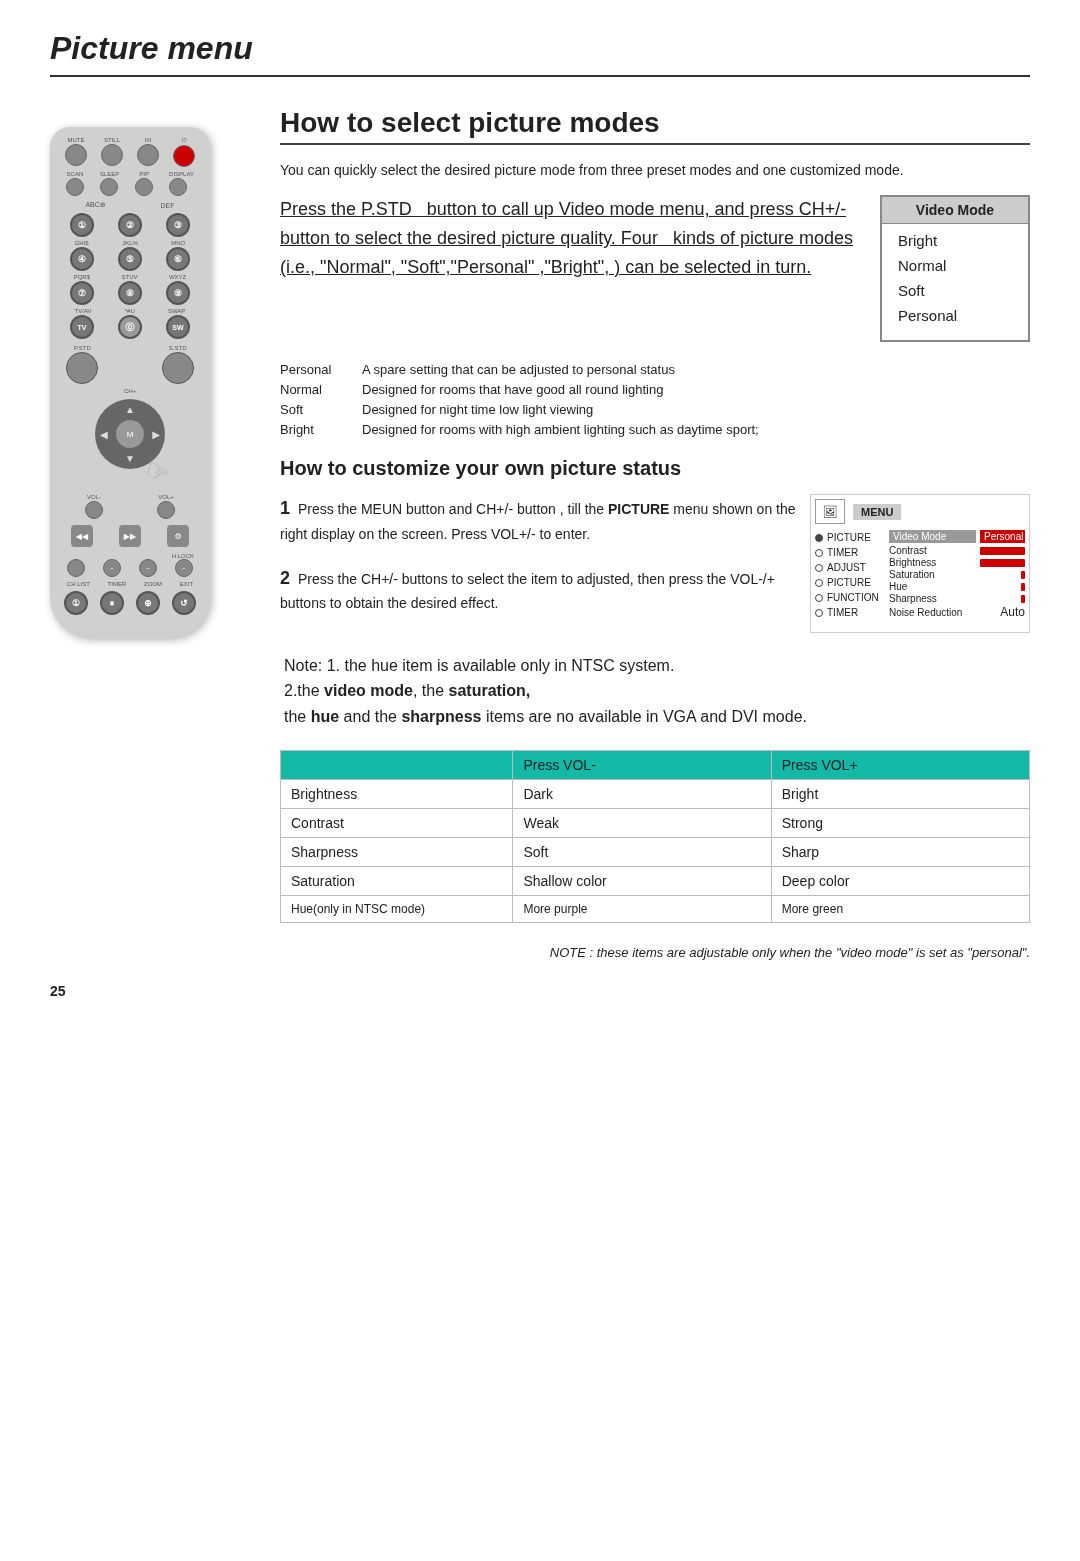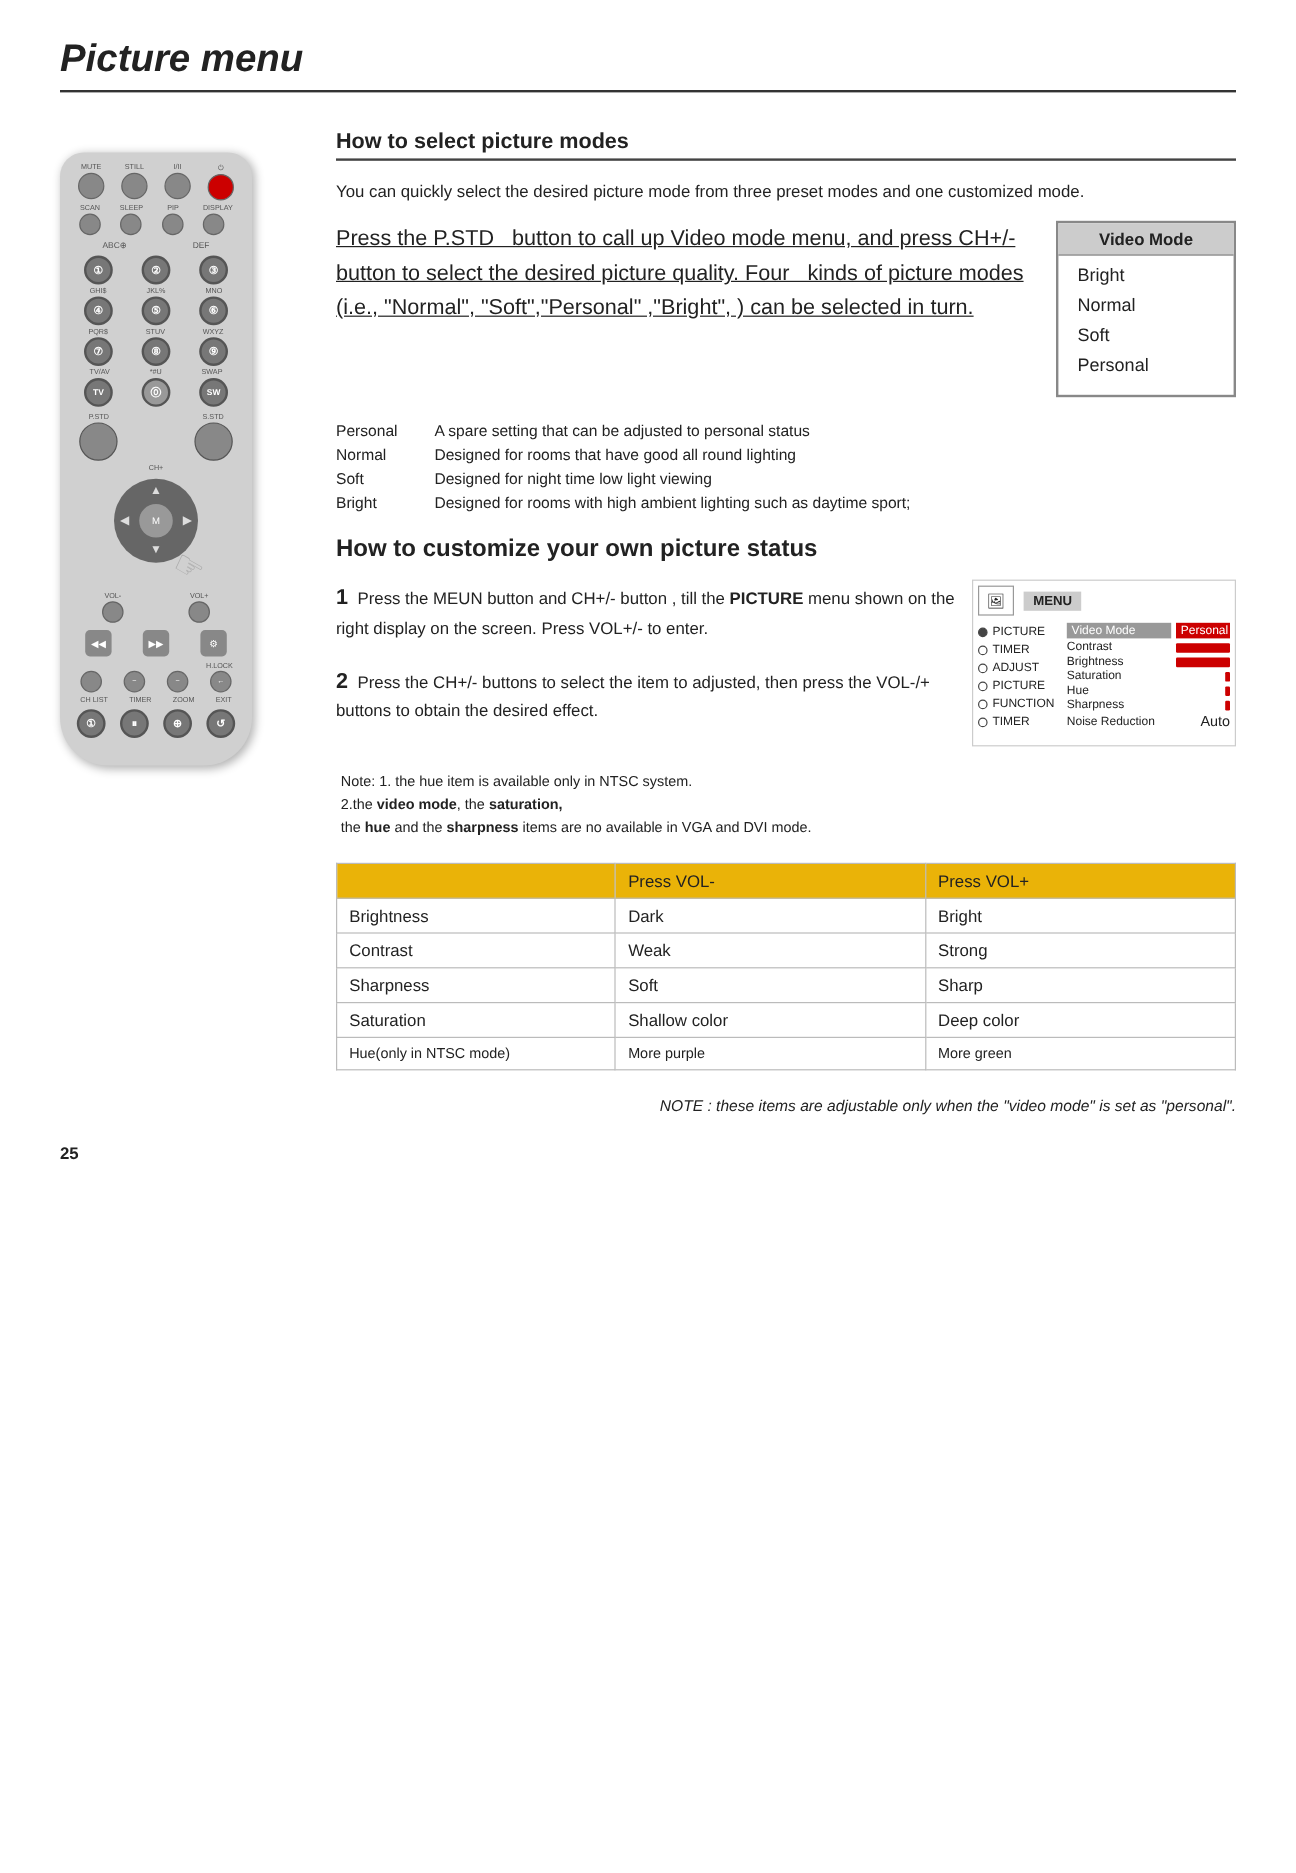--- a/index.html
+++ b/index.html
@@ -135,21 +135,21 @@
       width: 22px; height: 22px;
       background: #888;
       border-radius: 4px;
       display: flex; align-items: center; justify-content: center;
       font-size: 8px; color: #fff;
       cursor: pointer;
     }
 
     
     .section-title {
-      font-size: 18px;
+      font-size: 28px;
       font-weight: bold;
       border-bottom: 2px solid #444;
       padding-bottom: 4px;
       margin-bottom: 14px;
     }
 
     
     .mode-description-row {
       display: flex;
       gap: 20px;
@@ -322,37 +322,37 @@
       width: 45px;
       background: #c00;
       border-radius: 1px;
     }
     .menu-right-auto {
       font-size: 12px;
     }
 
     
     .notes-section {
-      font-size: 12px;
+      font-size: 16px;
       line-height: 1.6;
       margin-bottom: 20px;
       margin-left: 4px;
     }
 
     
     .effects-table {
       width: 100%;
       border-collapse: collapse;
       font-size: 14px;
       margin-bottom: 20px;
     }
     .effects-table th {
       border: 1px solid #bbb;
       padding: 6px 10px;
-      background: #eab308;
+      background: #14b8a6;
       text-align: left;
       font-weight: normal;
     }
     .effects-table td {
       border: 1px solid #bbb;
       padding: 6px 10px;
     }
     .effects-table .row-hue td {
       font-size: 12px;
     }

